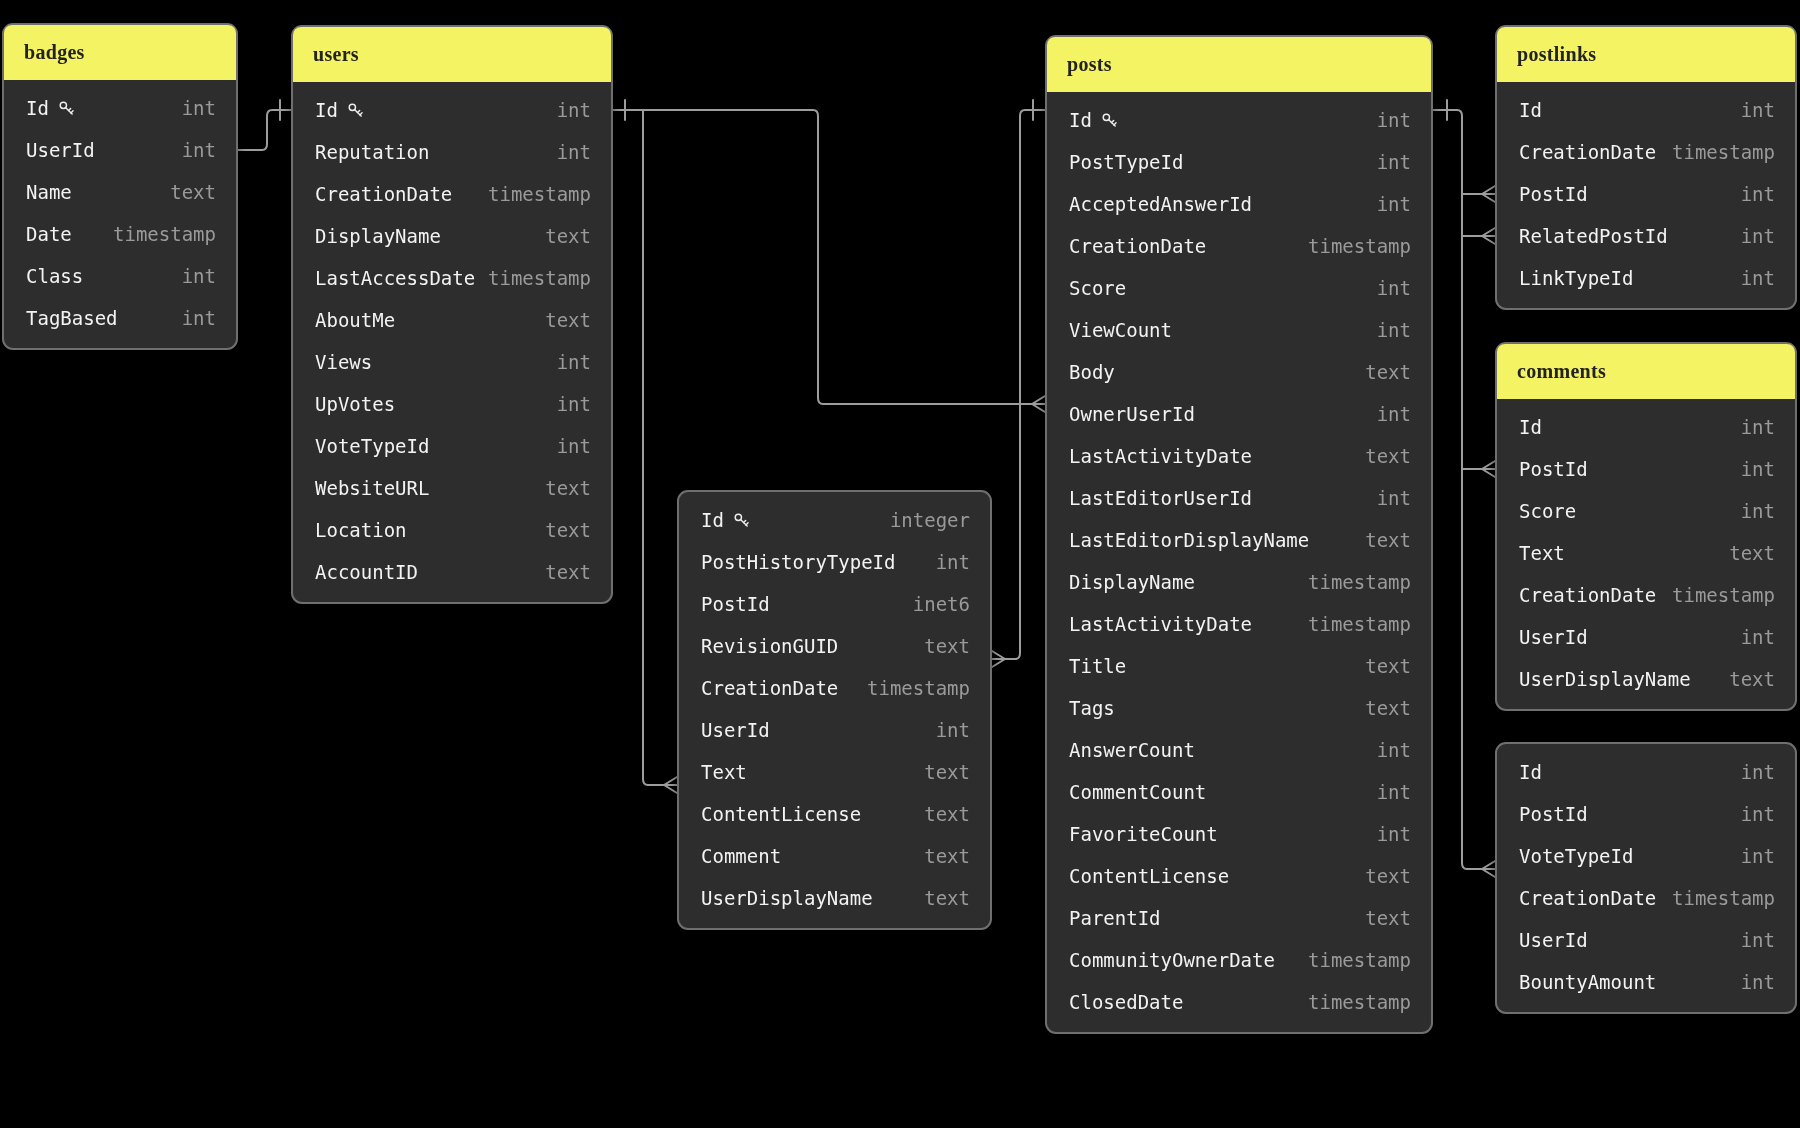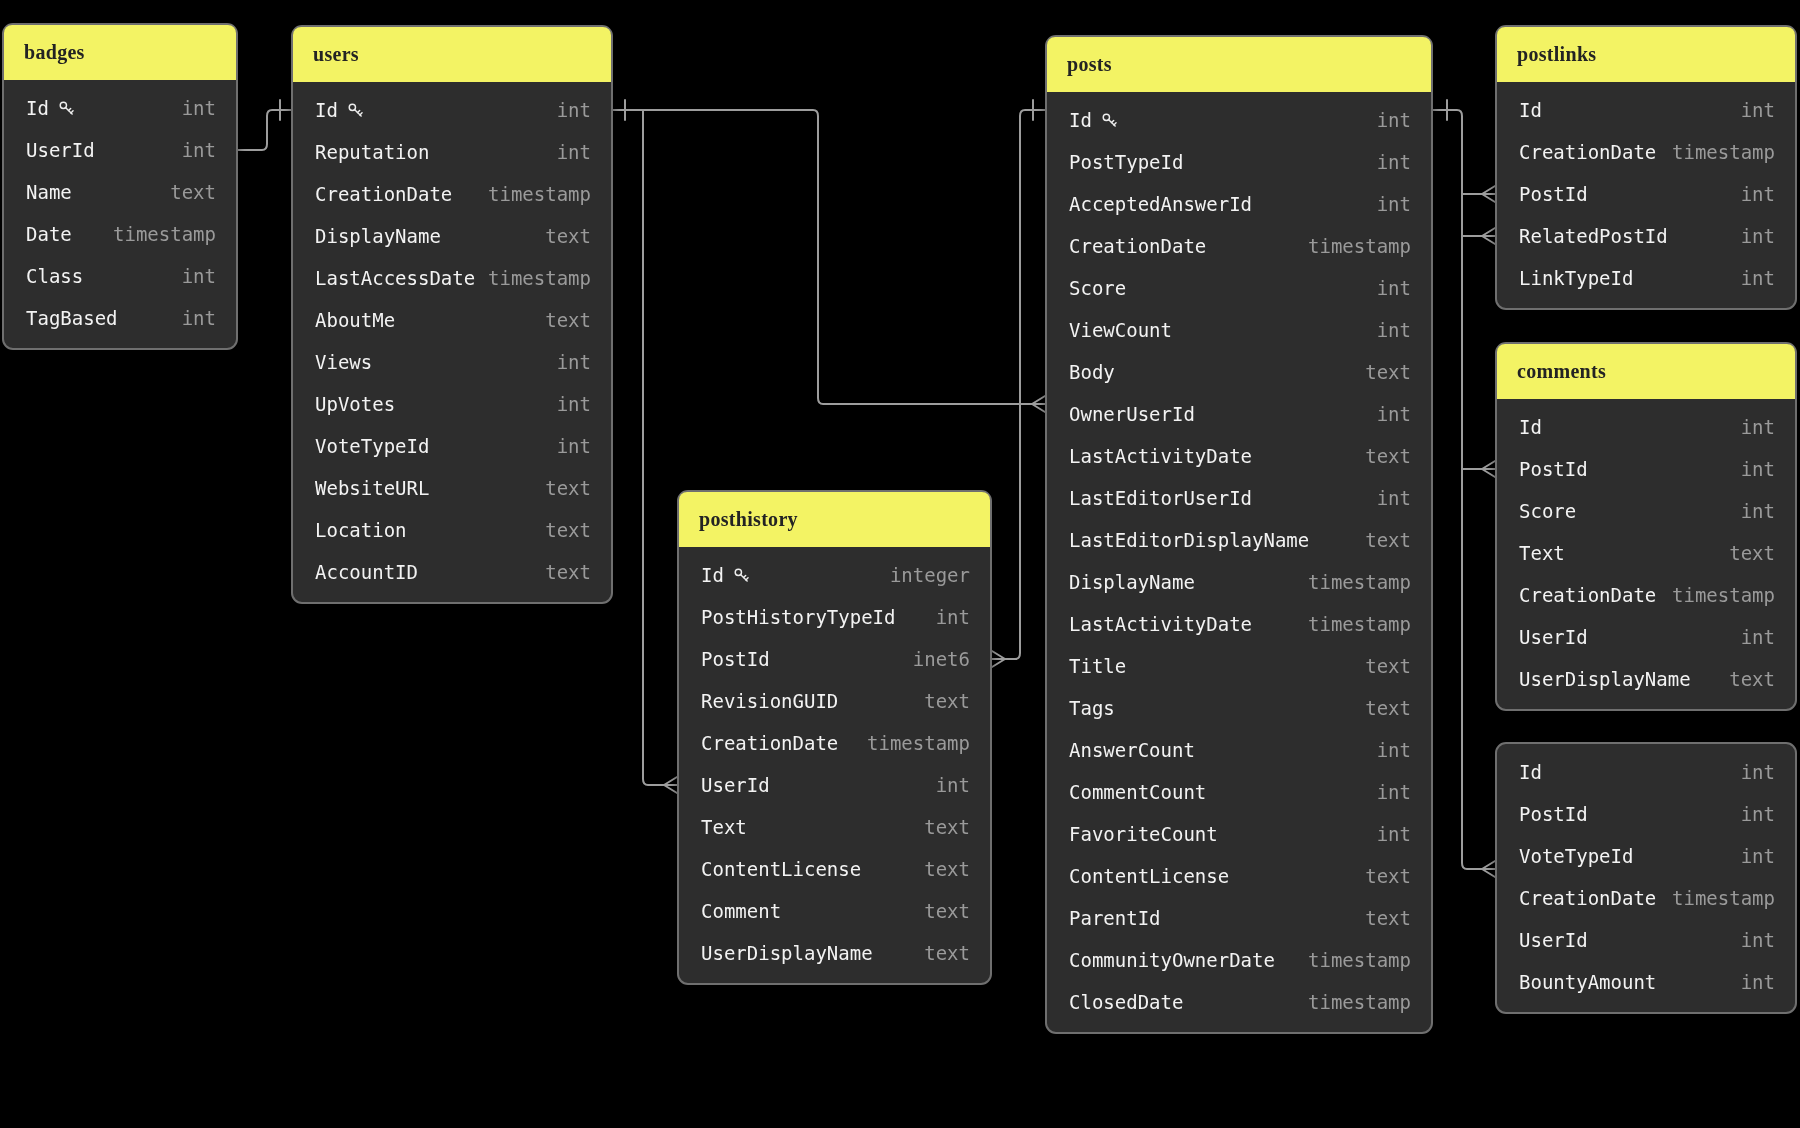--- a/index.html
+++ b/index.html
@@ -154,23 +154,20 @@
           <span class="fname"><span>Location</span></span>
           <span class="ftype">text</span>
         </div>
         <div class="frow">
           <span class="fname"><span>AccountID</span></span>
           <span class="ftype">text</span>
         </div>
       </div>
     </div>
     <div class="erd-table" style="left: 677px; top: 490px; width: 315px;">
-      <div class="thead">
-        <span class="ttitle">posthistory</span>
-      </div>
       <div class="tbody">
         <div class="frow">
           <span class="fname"><span>Id</span><svg class="key-icon" width="17" height="17" viewBox="0 0 20 20" fill="none" stroke="#ededed" stroke-width="1.7" stroke-linecap="round">
               <circle cx="6.3" cy="6.3" r="3.7"></circle>
               <path d="M9.1 9.1 L16.6 16.6"></path>
               <path d="M12.4 12.4 L14.9 9.9"></path>
               <path d="M15.2 15.2 L17.7 12.7"></path>
             </svg></span>
           <span class="ftype">integer</span>
         </div>

